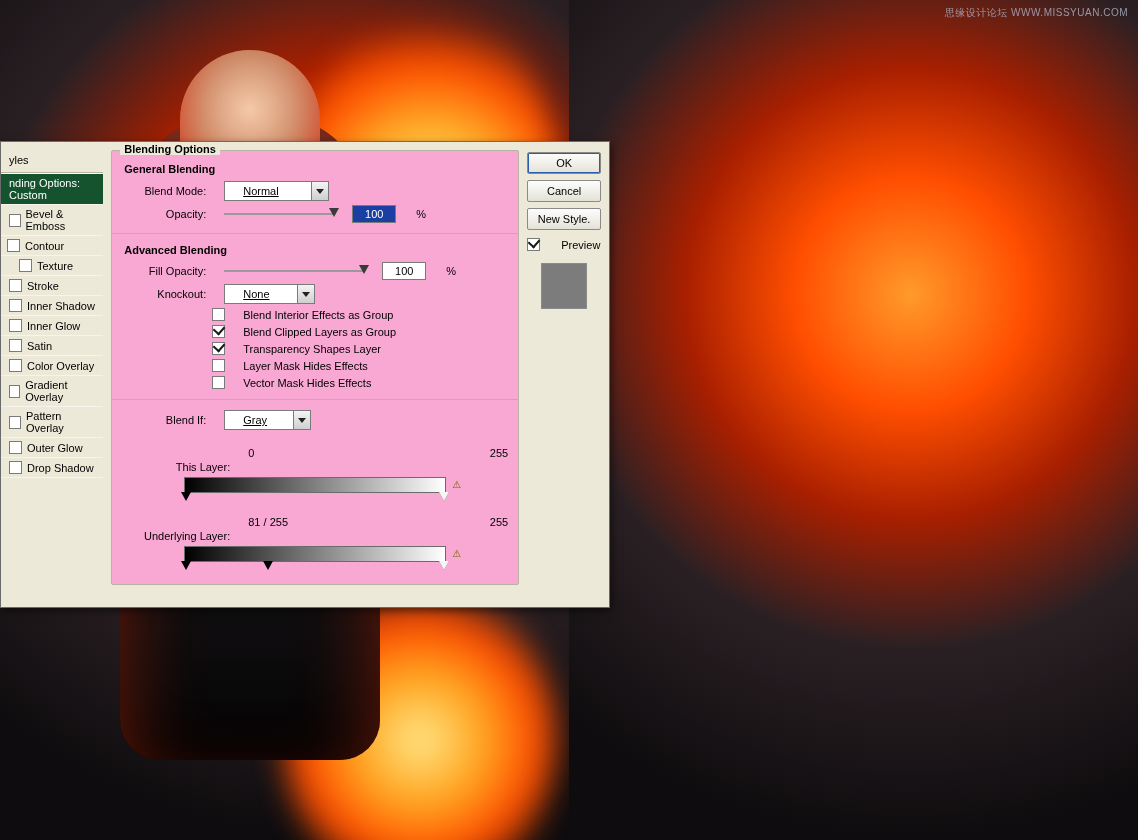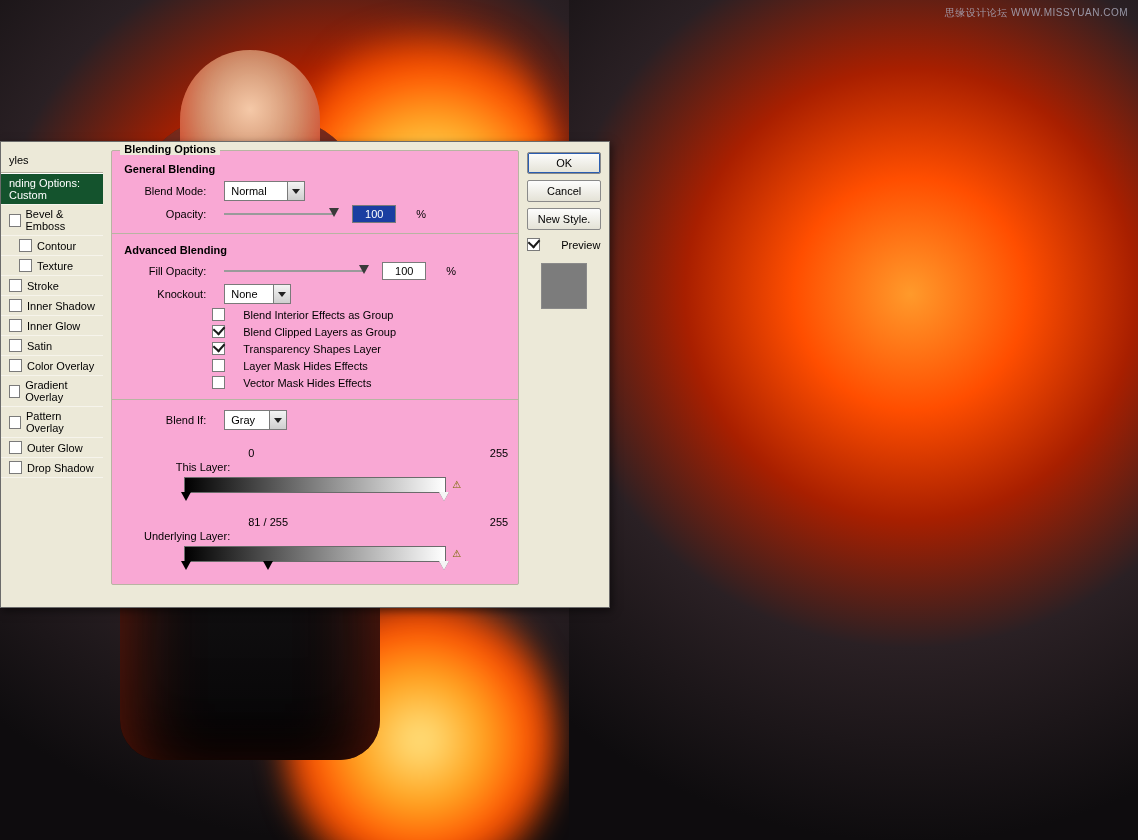--- a/index.html
+++ b/index.html
@@ -31,21 +31,21 @@
   .cb.small{width:10px;height:10px;}
 
   .center-col{flex:1;}
   .group{border:1px solid #b8b4a2;border-radius:2px;padding:10px 10px 12px;position:relative;margin-bottom:8px;background:#f9a8d4;}
   .group>.legend{position:absolute;top:-8px;left:8px;background:#ece9d8;padding:0 4px;font-weight:bold;}
   .sub{font-weight:bold;margin:2px 0 6px 2px;}
   .row{display:flex;align-items:center;gap:18px;margin:4px 0;}
   .lbl{width:84px;text-align:right;}
   .lbl2{width:108px;text-align:right;margin-top:27px;}
   .select{display:inline-flex;align-items:center;border:1px solid #7a7a7a;background:#fff;height:18px;}
-  .select .val{padding:0 6px;min-width:50px;}
+  .select .val{padding:0 18px;min-width:50px;text-decoration:underline;}
   .select .btn{width:16px;height:18px;background:linear-gradient(#f4f4f4,#cfcfcf);border-left:1px solid #7a7a7a;display:flex;align-items:center;justify-content:center;}
   .tri{width:0;height:0;border-left:4px solid transparent;border-right:4px solid transparent;border-top:5px solid #222;}
   .slider{position:relative;height:14px;width:110px;}
   .slider .track{position:absolute;left:0;right:0;top:6px;height:2px;background:#9a9a9a;}
   .slider .thumb{position:absolute;top:1px;width:0;height:0;border-left:5px solid transparent;border-right:5px solid transparent;border-top:9px solid #3a3a3a;transform:translateX(-5px);}
   .numbox{width:42px;height:16px;border:1px solid #7a7a7a;background:#fff;text-align:center;line-height:16px;}
   .numbox.sel{background:#1a3ea1;color:#fff;}
   .pct{margin-left:2px;}
 
   .blendif .grad{position:relative;height:14px;width:260px;background:linear-gradient(90deg,#000,#fff);border:1px solid #6b6b6b;margin:2px auto 10px;}
@@ -83,21 +83,21 @@
       <div class="styles-col">
         <div class="styles-head">yles</div>
         <div class="styles-list" id="styles-list">
             <div class="srow sel">
               <span>nding Options: Custom</span>
             </div>
             <div class="srow">
               <span class="cb"></span>
               <span>Bevel &amp; Emboss</span>
             </div>
-            <div class="srow" style="padding-left: 18px;">
+            <div class="srow" style="padding-left: 6px;">
               <span class="cb"></span>
               <span>Contour</span>
             </div>
             <div class="srow" style="padding-left: 18px;">
               <span class="cb"></span>
               <span>Texture</span>
             </div>
             <div class="srow">
               <span class="cb"></span>
               <span>Stroke</span>

